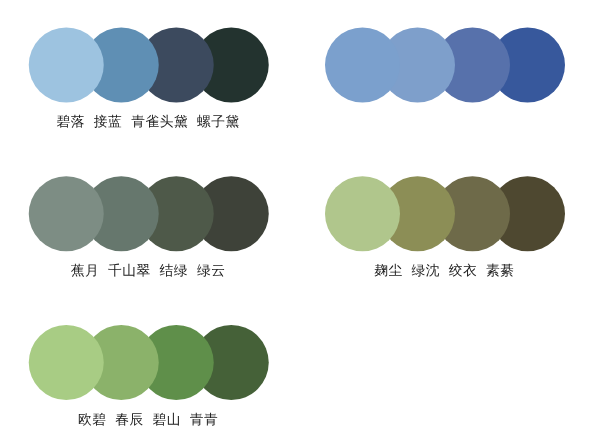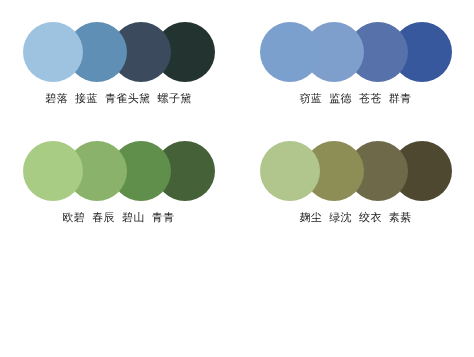--- a/index.html
+++ b/index.html
@@ -86,53 +86,61 @@
     </div>
   </div>
 
   <div class="palette-group">
     <div class="swatch-strip">
       <div class="swatch-circle pos0" style="background-color: rgb(123, 160, 205);"></div>
       <div class="swatch-circle pos1" style="background-color: rgb(126, 159, 203);"></div>
       <div class="swatch-circle pos2" style="background-color: rgb(87, 113, 171);"></div>
       <div class="swatch-circle pos3" style="background-color: rgb(55, 88, 156);"></div>
     </div>
-    <div class="label-strip">
-      <span class="swatch-label">窃蓝</span>
-      <span class="swatch-label">监德</span>
-      <span class="swatch-label">苍苍</span>
-      <span class="swatch-label">群青</span>
-    </div>
   </div>
-
 
 
   <div class="palette-group">
     <div class="swatch-strip">
-      <div class="swatch-circle pos0" style="background-color: rgb(168, 204, 132);"></div>
-      <div class="swatch-circle pos1" style="background-color: rgb(139, 178, 106);"></div>
-      <div class="swatch-circle pos2" style="background-color: rgb(95, 143, 74);"></div>
-      <div class="swatch-circle pos3" style="background-color: rgb(69, 97, 56);"></div>
+      <div class="swatch-circle pos0" style="background-color: rgb(125, 141, 132);"></div>
+      <div class="swatch-circle pos1" style="background-color: rgb(102, 119, 109);"></div>
+      <div class="swatch-circle pos2" style="background-color: rgb(78, 89, 73);"></div>
+      <div class="swatch-circle pos3" style="background-color: rgb(62, 66, 57);"></div>
     </div>
     <div class="label-strip">
-      <span class="swatch-label">欧碧</span>
-      <span class="swatch-label">春辰</span>
-      <span class="swatch-label">碧山</span>
-      <span class="swatch-label">青青</span>
+      <span class="swatch-label">蕉月</span>
+      <span class="swatch-label">千山翠</span>
+      <span class="swatch-label">结绿</span>
+      <span class="swatch-label">绿云</span>
     </div>
   </div>
 
   <div class="palette-group">
     <div class="swatch-strip">
       <div class="swatch-circle pos0" style="background-color: rgb(176, 198, 140);"></div>
       <div class="swatch-circle pos1" style="background-color: rgb(140, 142, 86);"></div>
       <div class="swatch-circle pos2" style="background-color: rgb(110, 106, 73);"></div>
       <div class="swatch-circle pos3" style="background-color: rgb(78, 72, 48);"></div>
     </div>
     <div class="label-strip">
       <span class="swatch-label">麹尘</span>
       <span class="swatch-label">绿沈</span>
       <span class="swatch-label">绞衣</span>
       <span class="swatch-label">素綦</span>
     </div>
   </div>
 
+  <div class="palette-group">
+    <div class="swatch-strip">
+      <div class="swatch-circle pos0" style="background-color: rgb(168, 204, 132);"></div>
+      <div class="swatch-circle pos1" style="background-color: rgb(139, 178, 106);"></div>
+      <div class="swatch-circle pos2" style="background-color: rgb(95, 143, 74);"></div>
+      <div class="swatch-circle pos3" style="background-color: rgb(69, 97, 56);"></div>
+    </div>
+    <div class="label-strip">
+      <span class="swatch-label">欧碧</span>
+      <span class="swatch-label">春辰</span>
+      <span class="swatch-label">碧山</span>
+      <span class="swatch-label">青青</span>
+    </div>
+  </div>
+
 </div>
 
 </body></html>

